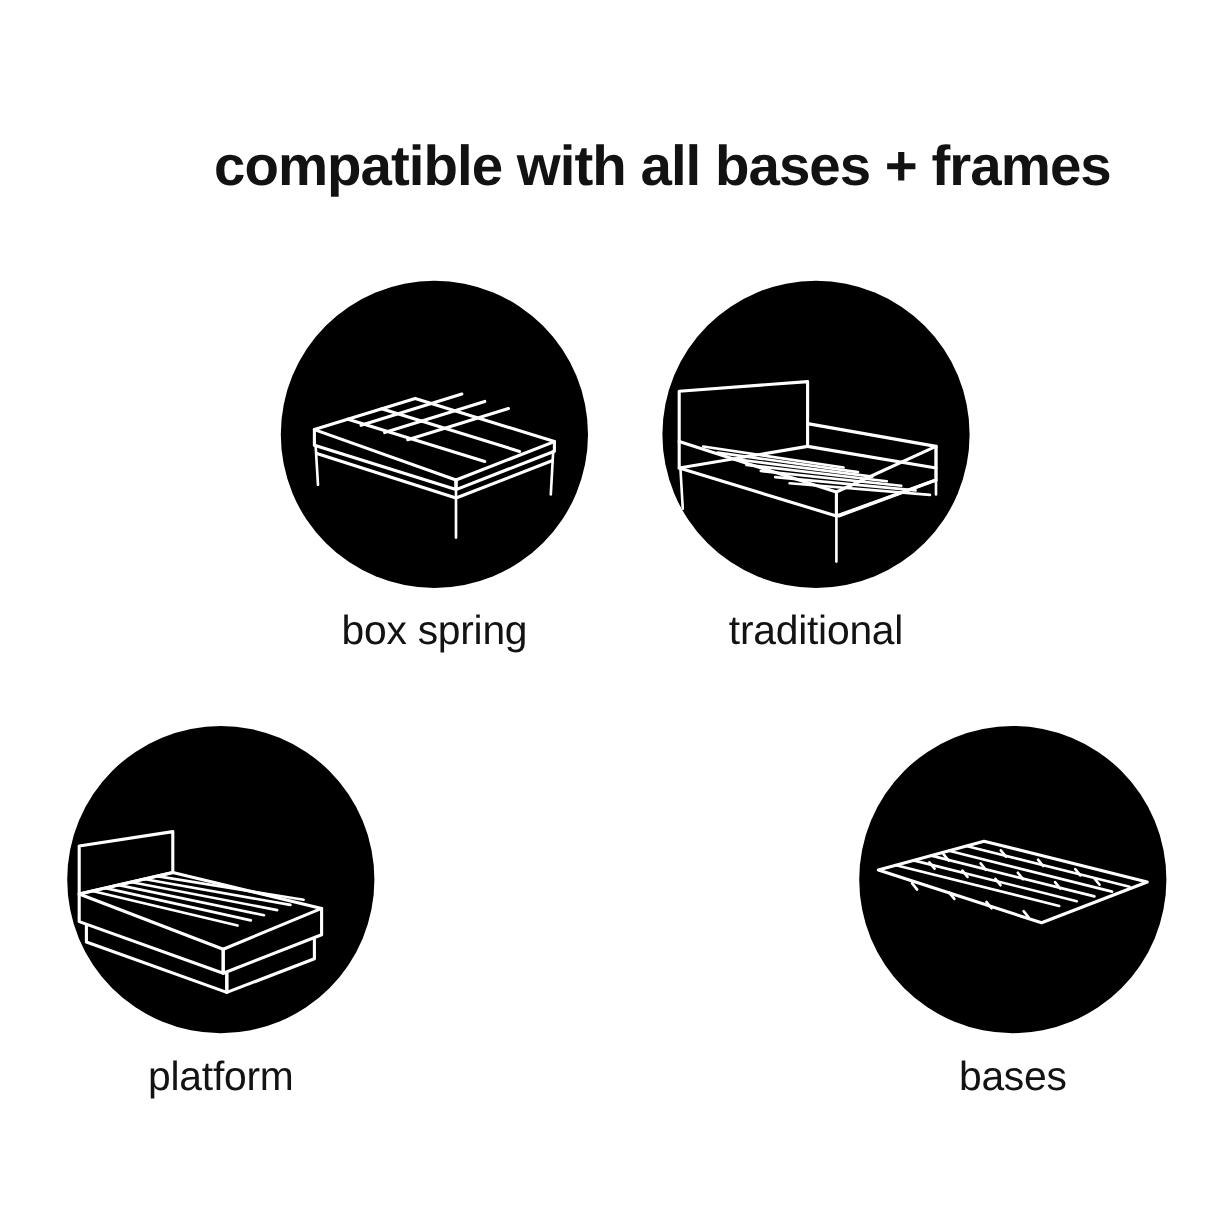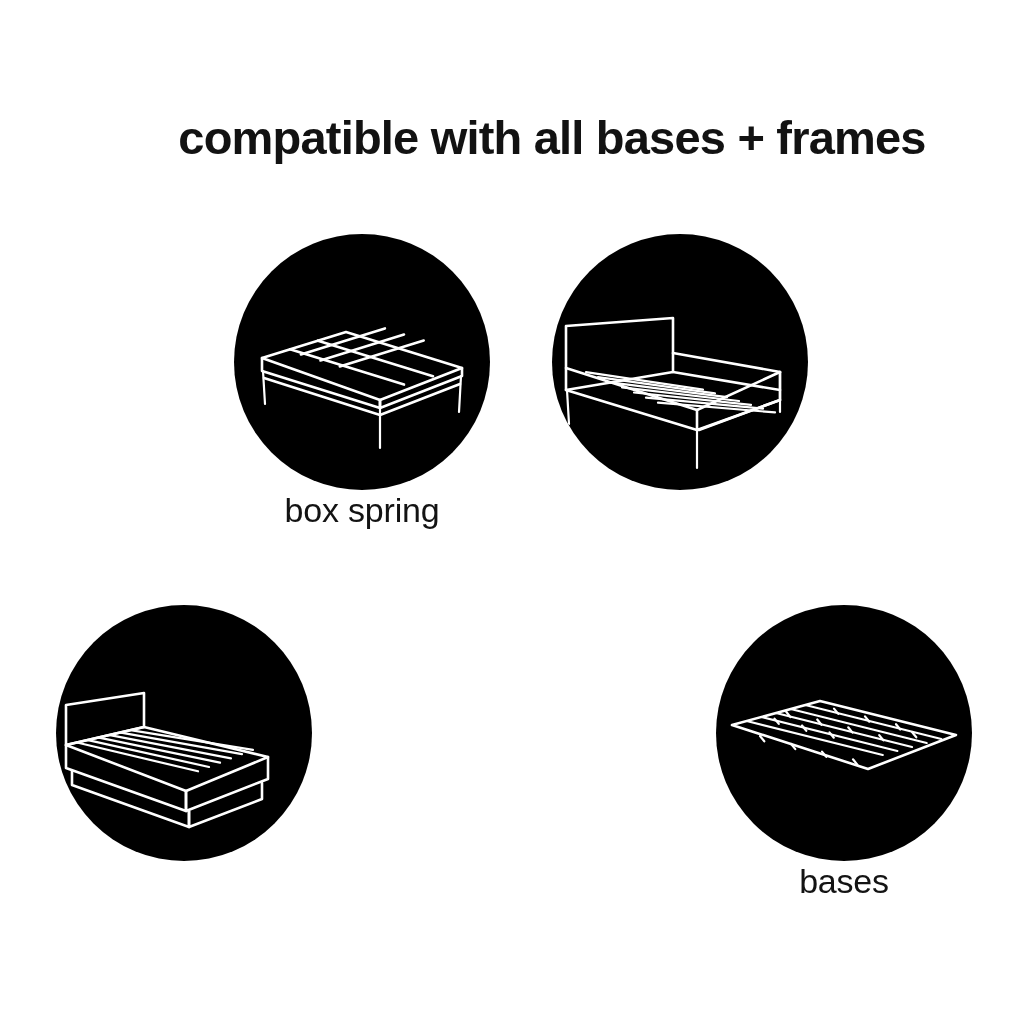--- a/index.html
+++ b/index.html
@@ -59,20 +59,21 @@
     display: block;
   }
   .caption {
     width: 256px;
     text-align: center;
     font-size: 34px;
     font-weight: 400;
     color: #131313;
     letter-spacing: -0.2px;
     line-height: 40px;
+    margin-top: 16px;
     white-space: nowrap;
   }
 
   
   #tile-box-spring  { left: 234px; top: 234px; }
   #tile-traditional { left: 552px; top: 234px; }
   
   #tile-platform    { left: 56px;  top: 605px; }
   #tile-adjustable  { left: 386px; top: 605px; }
   #tile-floor       { left: 716px; top: 605px; }
@@ -150,20 +151,21 @@
         <path class="stroke-thin" d="M70 153.4 L187 167.0"></path>
         <path class="stroke-thin" d="M82 158.5 L199 170.8"></path>
         <path class="stroke-thin" d="M94 163.6 L211 174.6"></path>
         <path class="stroke-thin" d="M106 168.7 L223 178.4"></path>
 
         <path class="stroke-thin" d="M15 156 L17 190"></path>
         <path class="stroke-thin" d="M145 196 L145 234"></path>
         <path class="stroke-thin" d="M228 138 L228 178"></path>
       </svg>
     </div>
+    <div class="caption">traditional</div>
   </div>
 
   <div class="tile" id="tile-platform">
     <div class="disc">
       <svg viewBox="0 0 256 256">
 
         <path class="stroke" d="M10 100 L88 88 L88 122 L10 140 Z"></path>
 
         <path class="stroke" d="M10 140 L88 122 L212 152 L130 186 Z"></path>
 
@@ -174,20 +176,21 @@
         <path class="stroke-thin" d="M65 127.7 L186 149.1"></path>
         <path class="stroke-thin" d="M76 125.3 L197 144.8"></path>
 
         <path class="stroke" d="M10 140 L10 163 L130 206 L130 186"></path>
         <path class="stroke" d="M130 186 L130 206 L212 174 L212 152"></path>
 
         <path class="stroke" d="M16 166 L16 180 L133 222 L133 206"></path>
         <path class="stroke" d="M133 206 L133 222 L206 194 L206 178"></path>
       </svg>
     </div>
+    <div class="caption">platform</div>
   </div>
 
 
   <div class="tile" id="tile-floor">
     <div class="disc">
       <svg viewBox="0 0 256 256">
 
         <path class="stroke" d="M16 120 L104 96 L240 130 L152 164 Z"></path>
 
         <path class="stroke-thin" d="M30.7 116 L166.7 150"></path>

